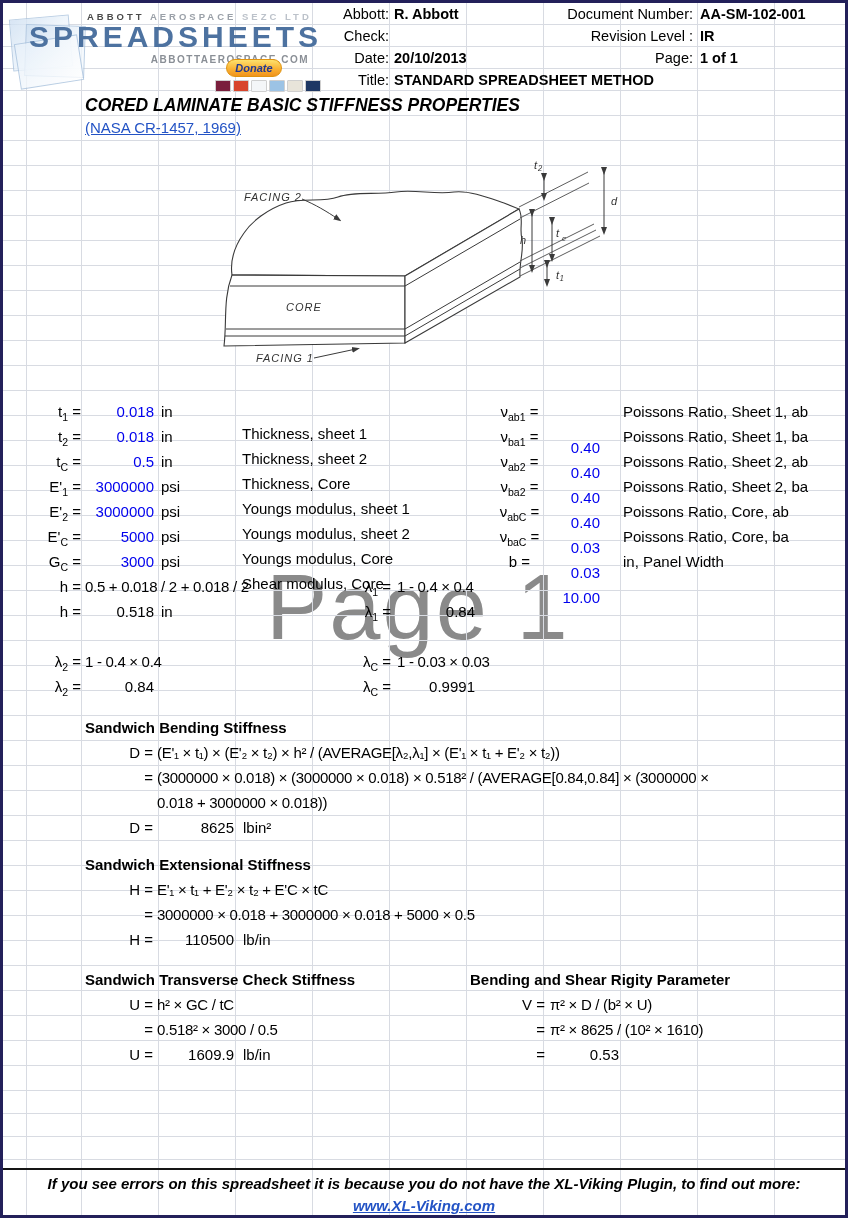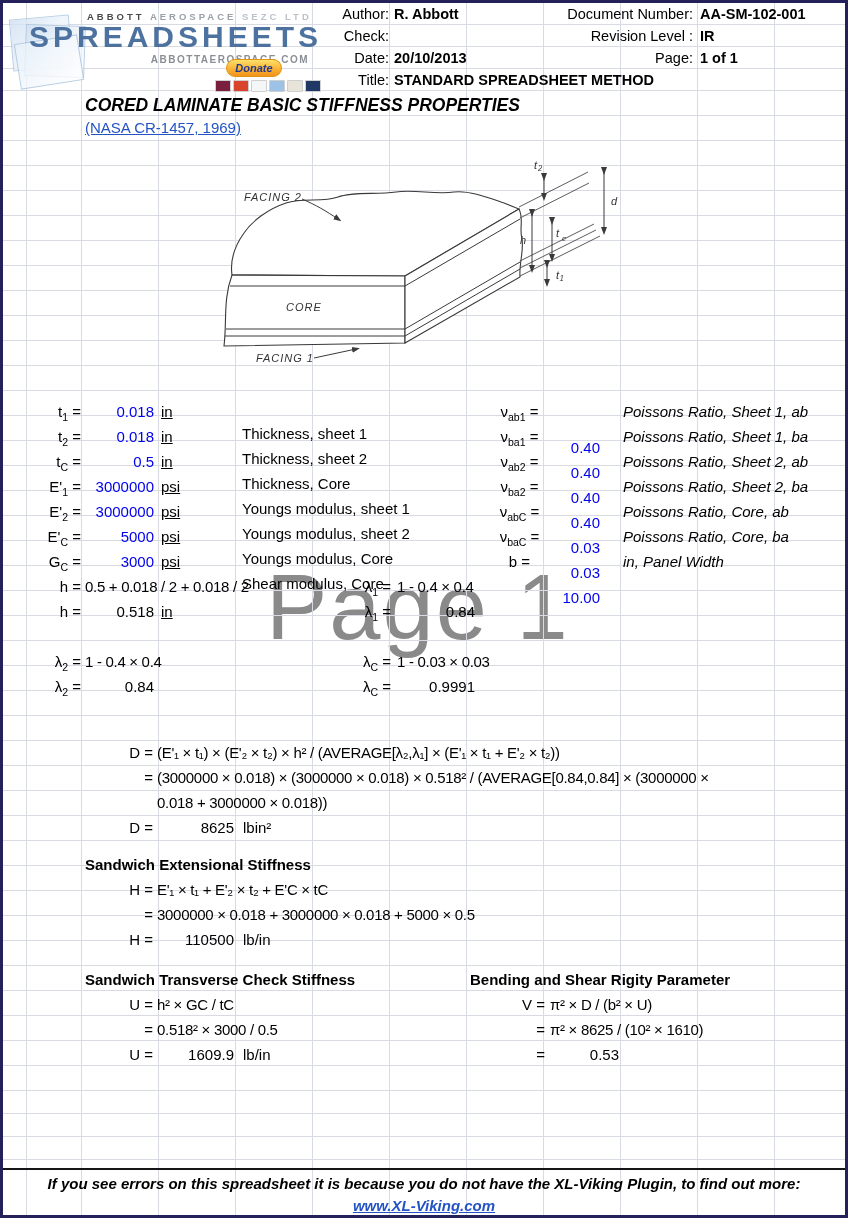--- a/index.html
+++ b/index.html
@@ -35,24 +35,24 @@
           background:linear-gradient(to bottom,#fde16d 0%,#f9b234 55%,#f1931c 100%);
           border:1px solid #e0930f;color:#23388f;font-size:11px;font-weight:bold;font-style:italic;
           text-align:center;line-height:17px;box-sizing:border-box;cursor:pointer;}
   .cards{position:absolute;left:206px;top:71px;display:flex;gap:2px;}
   .card{width:14px;height:10px;border-radius:1px;border:1px solid #cfcfcf;}
   .c1{background:#7a1f3d;} .c2{background:#d8452c;} .c3{background:#f4f6f8;} .c4{background:#9cc3e5;} .c5{background:#e8e4da;} .c6{background:#1f3864;}
   
   .r{position:absolute;height:25px;line-height:25px;font-size:15px;white-space:nowrap;}
   .cA{left:20px;width:58px;text-align:right;}
   .cB{left:80px;width:71px;text-align:right;}
-  .cC{left:158px;text-decoration:underline;} .cD{left:239px;margin-top:22px;}
+  .cC{left:158px;} .cD{left:239px;margin-top:22px;}
   .cE{left:471px;width:91px;text-align:center;}
   .cF{left:531px;width:66px;text-align:right;margin-top:36px;}
-  .cG{left:620px;font-style:italic;}
+  .cG{left:620px;}
   .cH{left:330px;width:58px;text-align:right;}
   .cI{left:394px;} .cJ{left:394px;width:78px;text-align:right;}
   .cK{left:100px;width:50px;text-align:right;}
   .cL{left:154px;} .cM{left:150px;width:81px;text-align:right;} .cN{left:240px;}
   .cO{left:495px;width:47px;text-align:right;}
   .cP{left:547px;} .cQ{left:540px;width:76px;text-align:right;}
   .vblue{color:#0000ee;}
   .fx{letter-spacing:-0.3px;}
   .sect{font-weight:bold;}
   sub{font-size:10.5px;line-height:0;}
@@ -109,21 +109,21 @@
       <div class="cards">
         <span class="card c1"></span>
         <span class="card c2"></span>
         <span class="card c3"></span>
         <span class="card c4"></span>
         <span class="card c5"></span>
         <span class="card c6"></span>
       </div>
     </div>
 
-    <span class="hcell hlab" style="left:230px;top:0;width:156px">Author:</span>
+    <span class="hcell hlab" style="left:230px;top:0;width:156px">Abbott:</span>
     <span class="hcell hval" style="left:391px;top:0">R. Abbott</span>
     <span class="hcell hlab" style="left:230px;top:22px;width:156px">Check:</span>
     <span class="hcell hval" style="left:391px;top:22px"></span>
     <span class="hcell hlab" style="left:230px;top:44px;width:156px">Date:</span>
     <span class="hcell hval" style="left:391px;top:44px">20/10/2013</span>
     <span class="hcell hlab" style="left:230px;top:66px;width:156px">Title:</span>
     <span class="hcell hval" style="left:391px;top:66px">STANDARD SPREADSHEET METHOD</span>
     <span class="hcell hlab" style="left:462px;top:0;width:228px">Document Number:</span>
     <span class="hcell hval" style="left:697px;top:0">AA-SM-102-001</span>
     <span class="hcell hlab" style="left:462px;top:22px;width:228px">Revision Level :</span>
@@ -260,20 +260,21 @@
     <span class="r cA" style="top:646px"><span>λ</span><sub>2</sub><span> =</span></span>
     <span class="r cL fx" style="left:82px;top:646px">1 - 0.4 × 0.4</span>
     <span class="r cH" style="top:646px"><span>λ</span><sub>C</sub><span> =</span></span>
     <span class="r cI fx" style="top:646px">1 - 0.03 × 0.03</span>
 
     <span class="r cA" style="top:671px"><span>λ</span><sub>2</sub><span> =</span></span>
     <span class="r cB" style="top:671px">0.84</span>
     <span class="r cH" style="top:671px"><span>λ</span><sub>C</sub><span> =</span></span>
     <span class="r cJ" style="top:671px">0.9991</span>
 
+    <span class="r sect" style="left:82px;top:712px">Sandwich Bending Stiffness</span>
     <span class="r cK" style="top:737px">D =</span>
     <span class="r cL fx" style="top:737px">(E'₁ × t₁) × (E'₂ × t₂) × h² / (AVERAGE[λ₂,λ₁] × (E'₁ × t₁ + E'₂ × t₂))</span>
     <span class="r cK" style="top:762px">=</span>
     <span class="r cL fx" style="top:762px">(3000000 × 0.018) × (3000000 × 0.018) × 0.518² / (AVERAGE[0.84,0.84] × (3000000 ×</span>
     <span class="r cL fx" style="top:787px">0.018 + 3000000 × 0.018))</span>
     <span class="r cK" style="top:812px">D =</span>
     <span class="r cM" style="top:812px">8625</span>
     <span class="r cN" style="top:812px">lbin²</span>
 
     <span class="r sect" style="left:82px;top:849px">Sandwich Extensional Stiffness</span>

